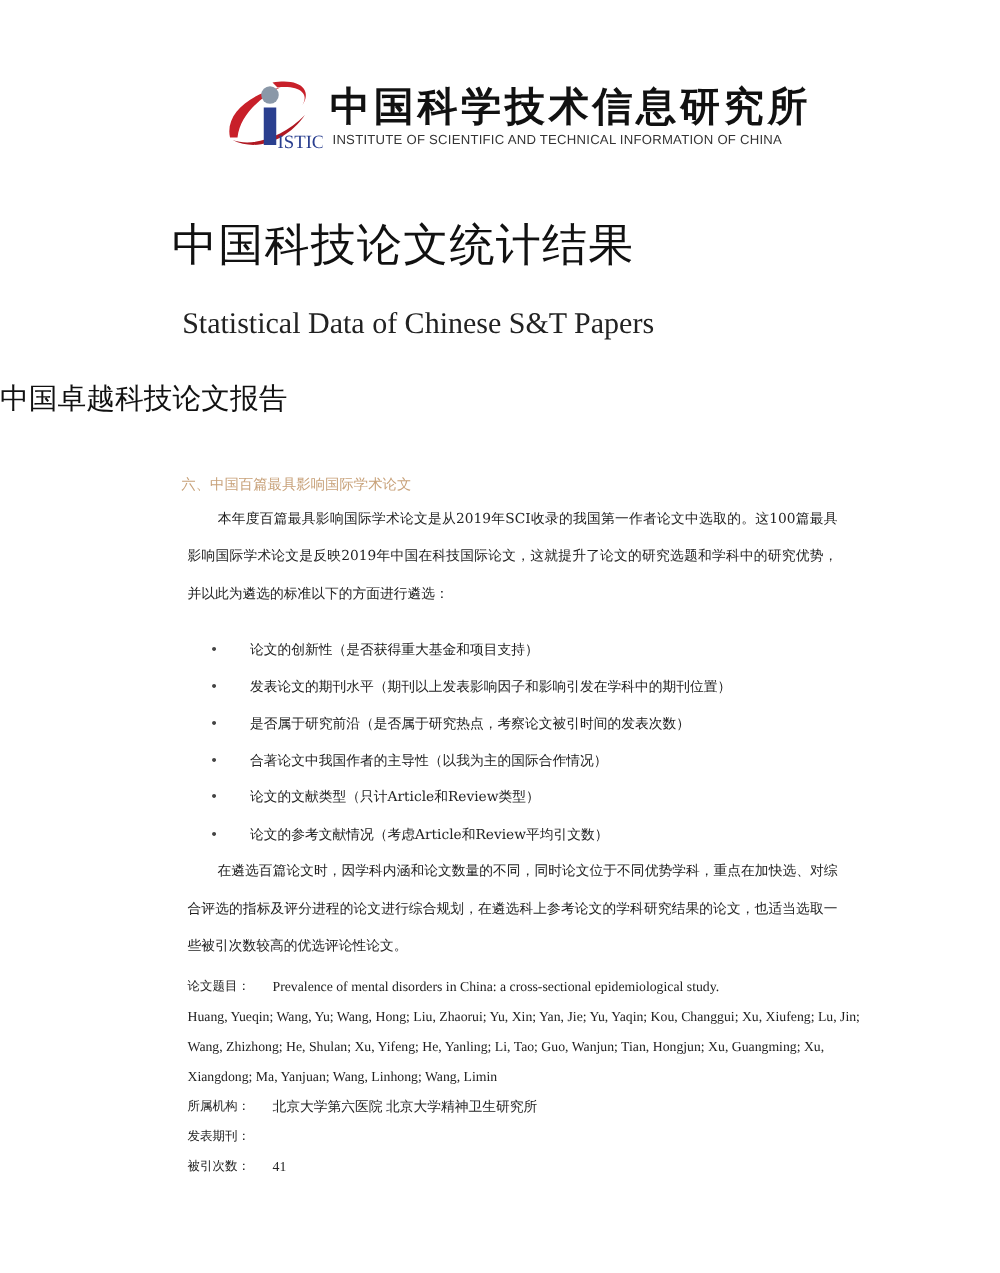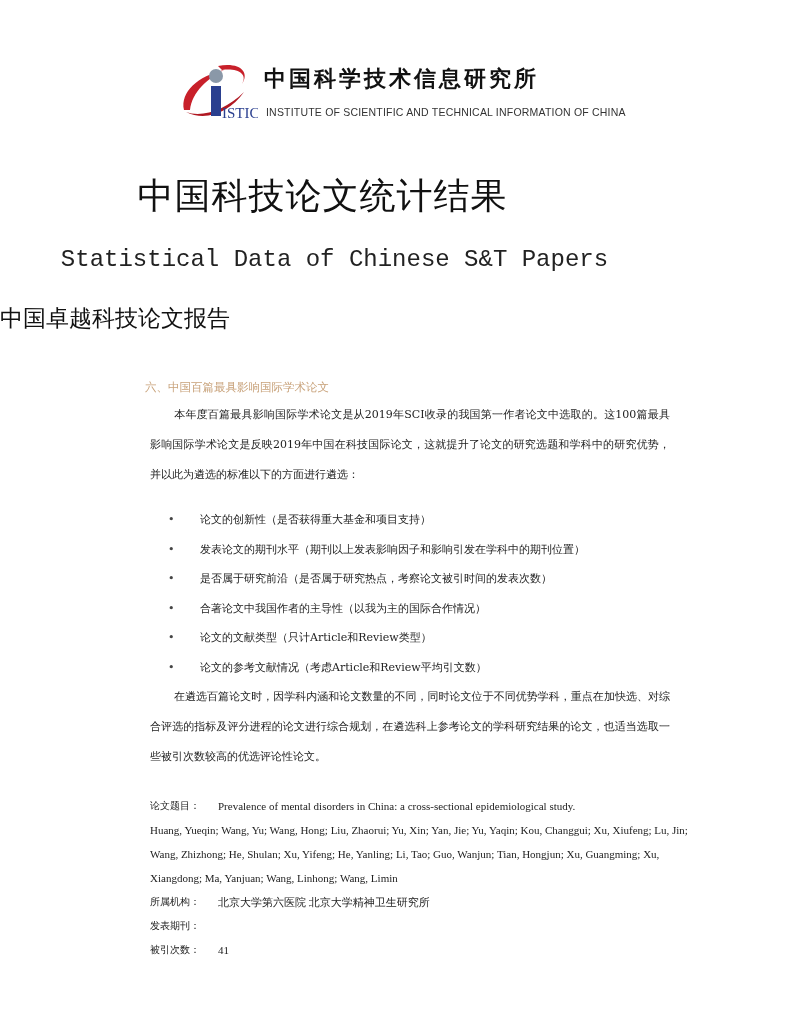--- a/index.html
+++ b/index.html
@@ -1,32 +1,32 @@
 <!DOCTYPE html>
 <html><head>
   <meta charset="utf-8">
   <style>
     html, body { margin:0; padding:0; background:#fff; }
     body { width:800px; height:1018px; position:relative; overflow:hidden; font-family:"DejaVu Sans", sans-serif; color:#111; }
     .header { position:absolute; left:178px; top:62px; width:460px; height:66px; }
     .logo { position:absolute; left:0; top:0; width:80px; height:64px; }
-    .org-cn { position:absolute; left:86px; top:2px; font-family:Liberation Mono, monospace; font-size:22px; letter-spacing:3px; font-weight:bold; color:#111; white-space:nowrap; }
+    .org-cn { position:absolute; left:86px; top:2px; font-family:Liberation Mono, monospace; font-size:32px; letter-spacing:3px; font-weight:bold; color:#111; white-space:nowrap; }
     .org-en { position:absolute; left:88px; top:44px; font-family:"Liberation Sans", sans-serif; font-size:10.5px; letter-spacing:0.2px; color:#333; white-space:nowrap; }
     .title-main { position:absolute; left:0; width:645px; top:172px; text-align:center; font-family:"DejaVu Sans", sans-serif; font-size:36px; letter-spacing:1px; color:#111; }
-    .title-en { position:absolute; left:0; width:669px; top:246px; text-align:center; font-family:Liberation Mono, monospace; font-size:24px; color:#222; }
+    .title-en { position:absolute; left:0; width:669px; top:246px; text-align:center; font-family:Liberation Serif, serif; font-size:24px; color:#222; }
     .title-sub { position:absolute; left:0; width:800px; top:303px; text-align:left; font-family:"DejaVu Sans", sans-serif; font-size:23px; color:#111; }
     .section-head { position:absolute; left:145px; top:380px; font-size:11.5px; color:#c8a27a; }
     .para { position:absolute; left:150px; width:520px; font-family:"DejaVu Serif", serif; font-size:11px; line-height:30px; color:#222; text-align:justify; }
     .para .indent { display:inline-block; width:24px; }
     .p1 { top:400px; }
     .p2 { top:682px; }
     .bullets { position:absolute; left:168px; top:505px; margin:0; padding:0; list-style:none; font-family:"DejaVu Serif", serif; font-size:11px; color:#222; }
     .bullets li { height:29.5px; line-height:29.5px; display:flex; white-space:nowrap; }
     .bullets .dot { width:32px; color:#444; }
-    .meta { position:absolute; left:150px; top:778px; width:540px; font-family:"DejaVu Serif", serif; font-size:10px; color:#222;margin-top:16px; }
+    .meta { position:absolute; left:150px; top:778px; width:540px; font-family:"DejaVu Serif", serif; font-size:10px; color:#222; }
     .meta .row { display:flex; line-height:24px; }
     .meta .k { width:68px; flex:none; }
     .meta .v { flex:1; font-family:"Liberation Serif", serif; font-size:11px; }
   </style>
 </head>
 <body>
 
 <div class="header">
   <svg class="logo" viewBox="0 0 80 64">
     <path d="M6,48 C2,30 20,14 46,8 C30,16 14,30 12,48 Z" fill="#c8202a"></path>

